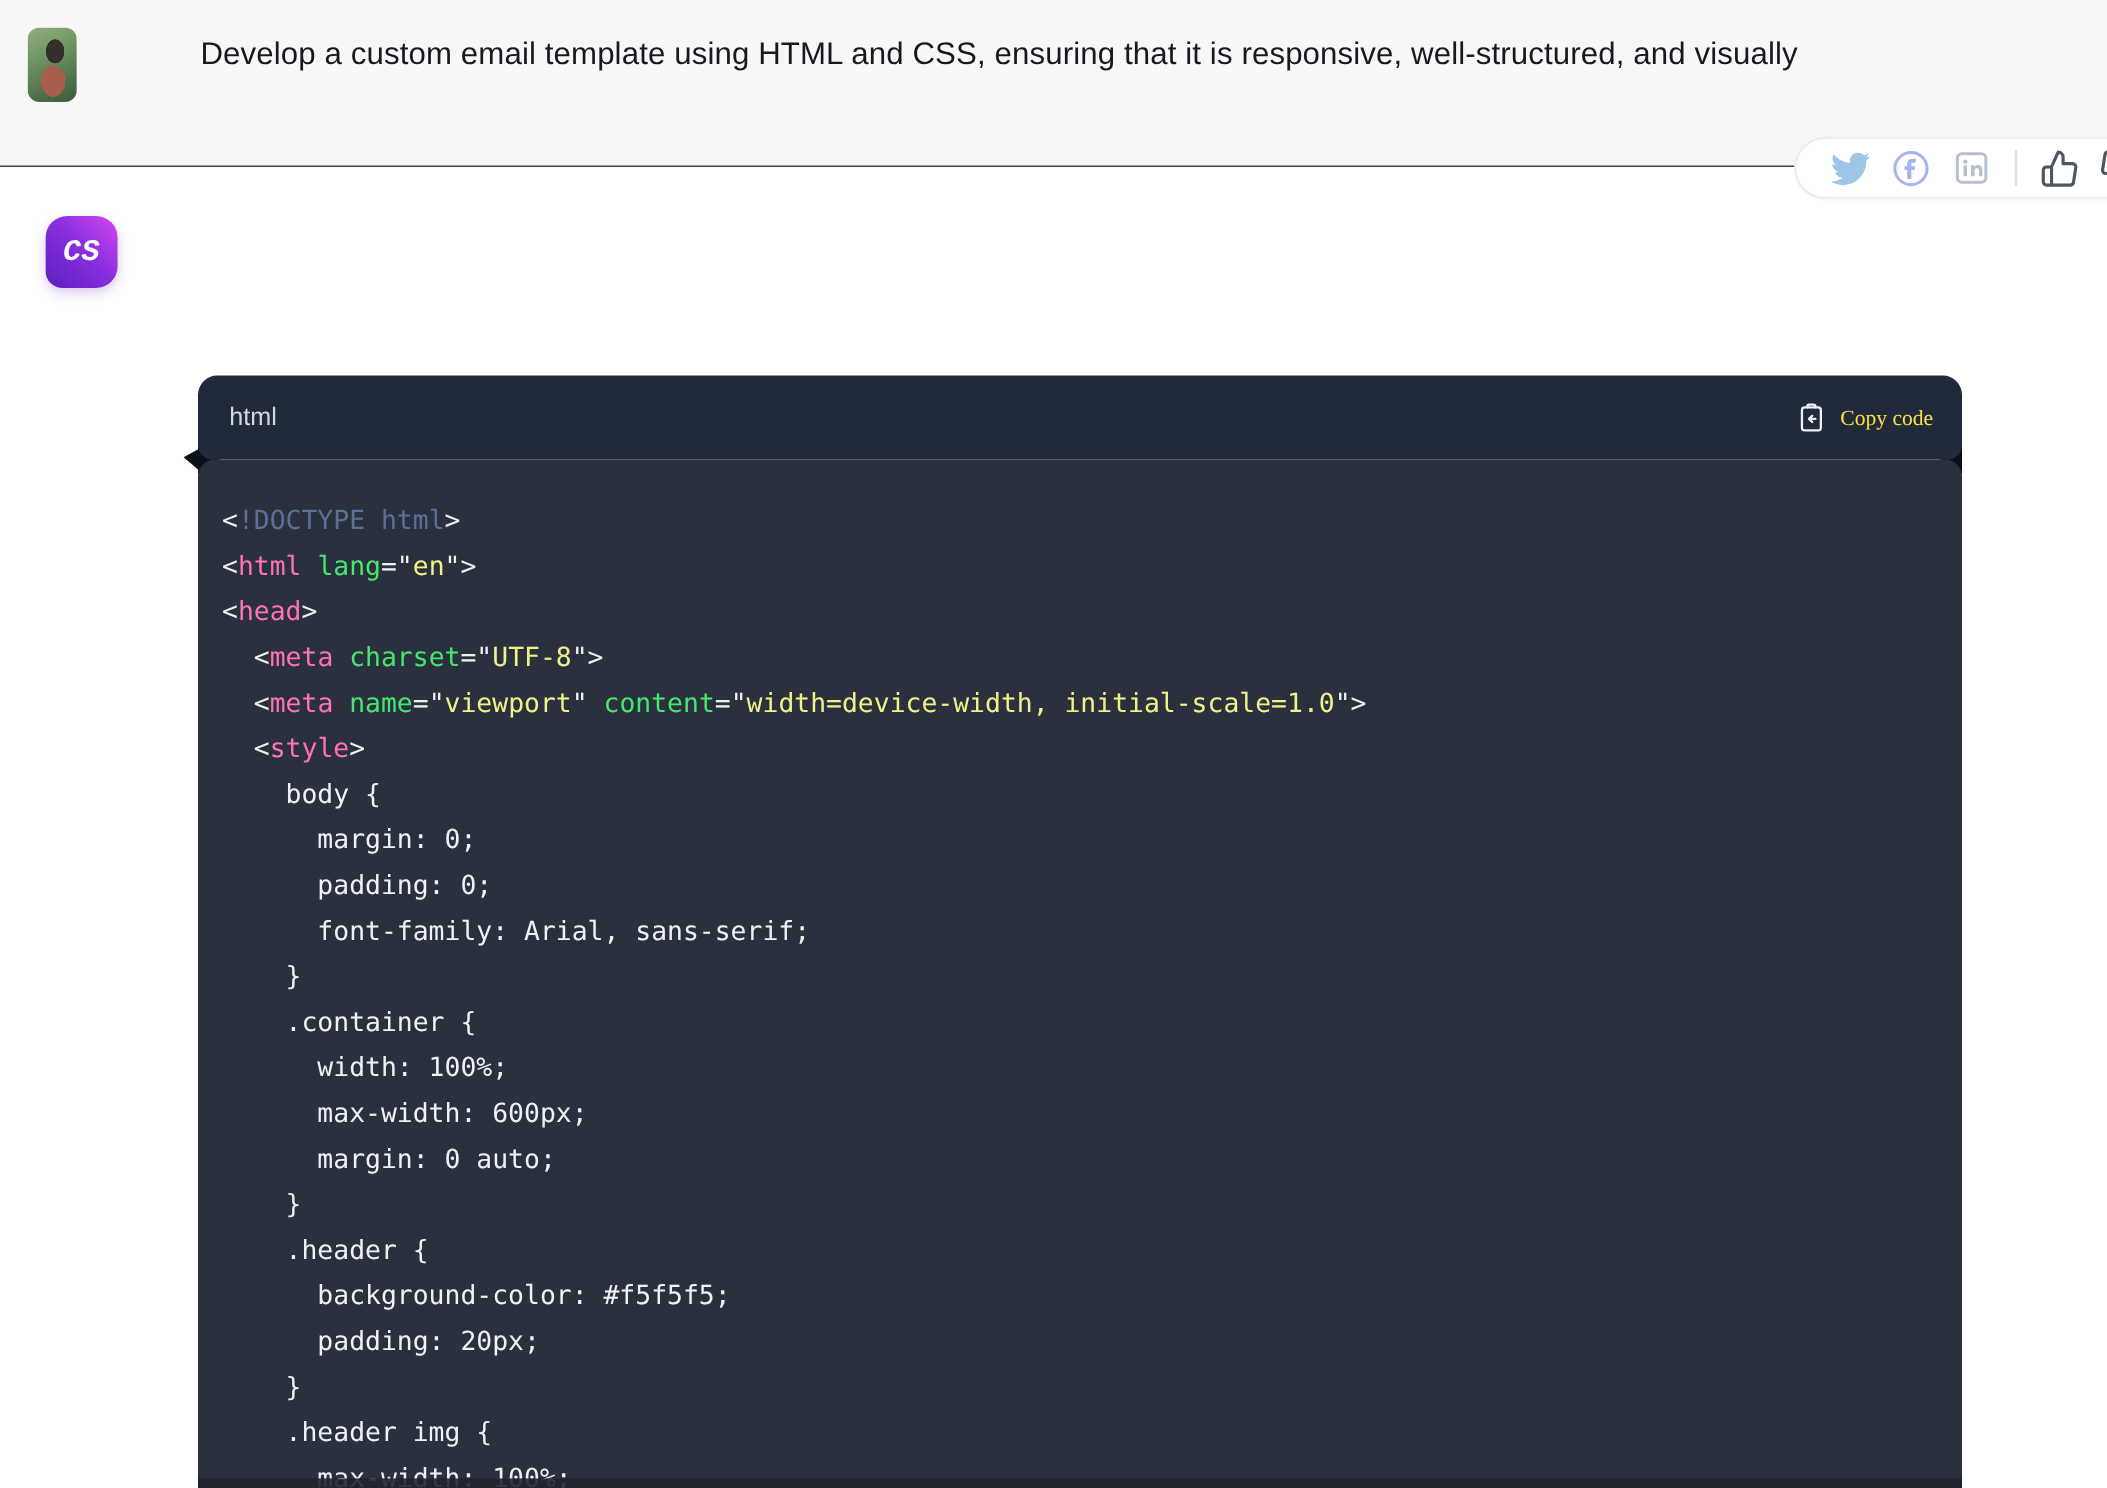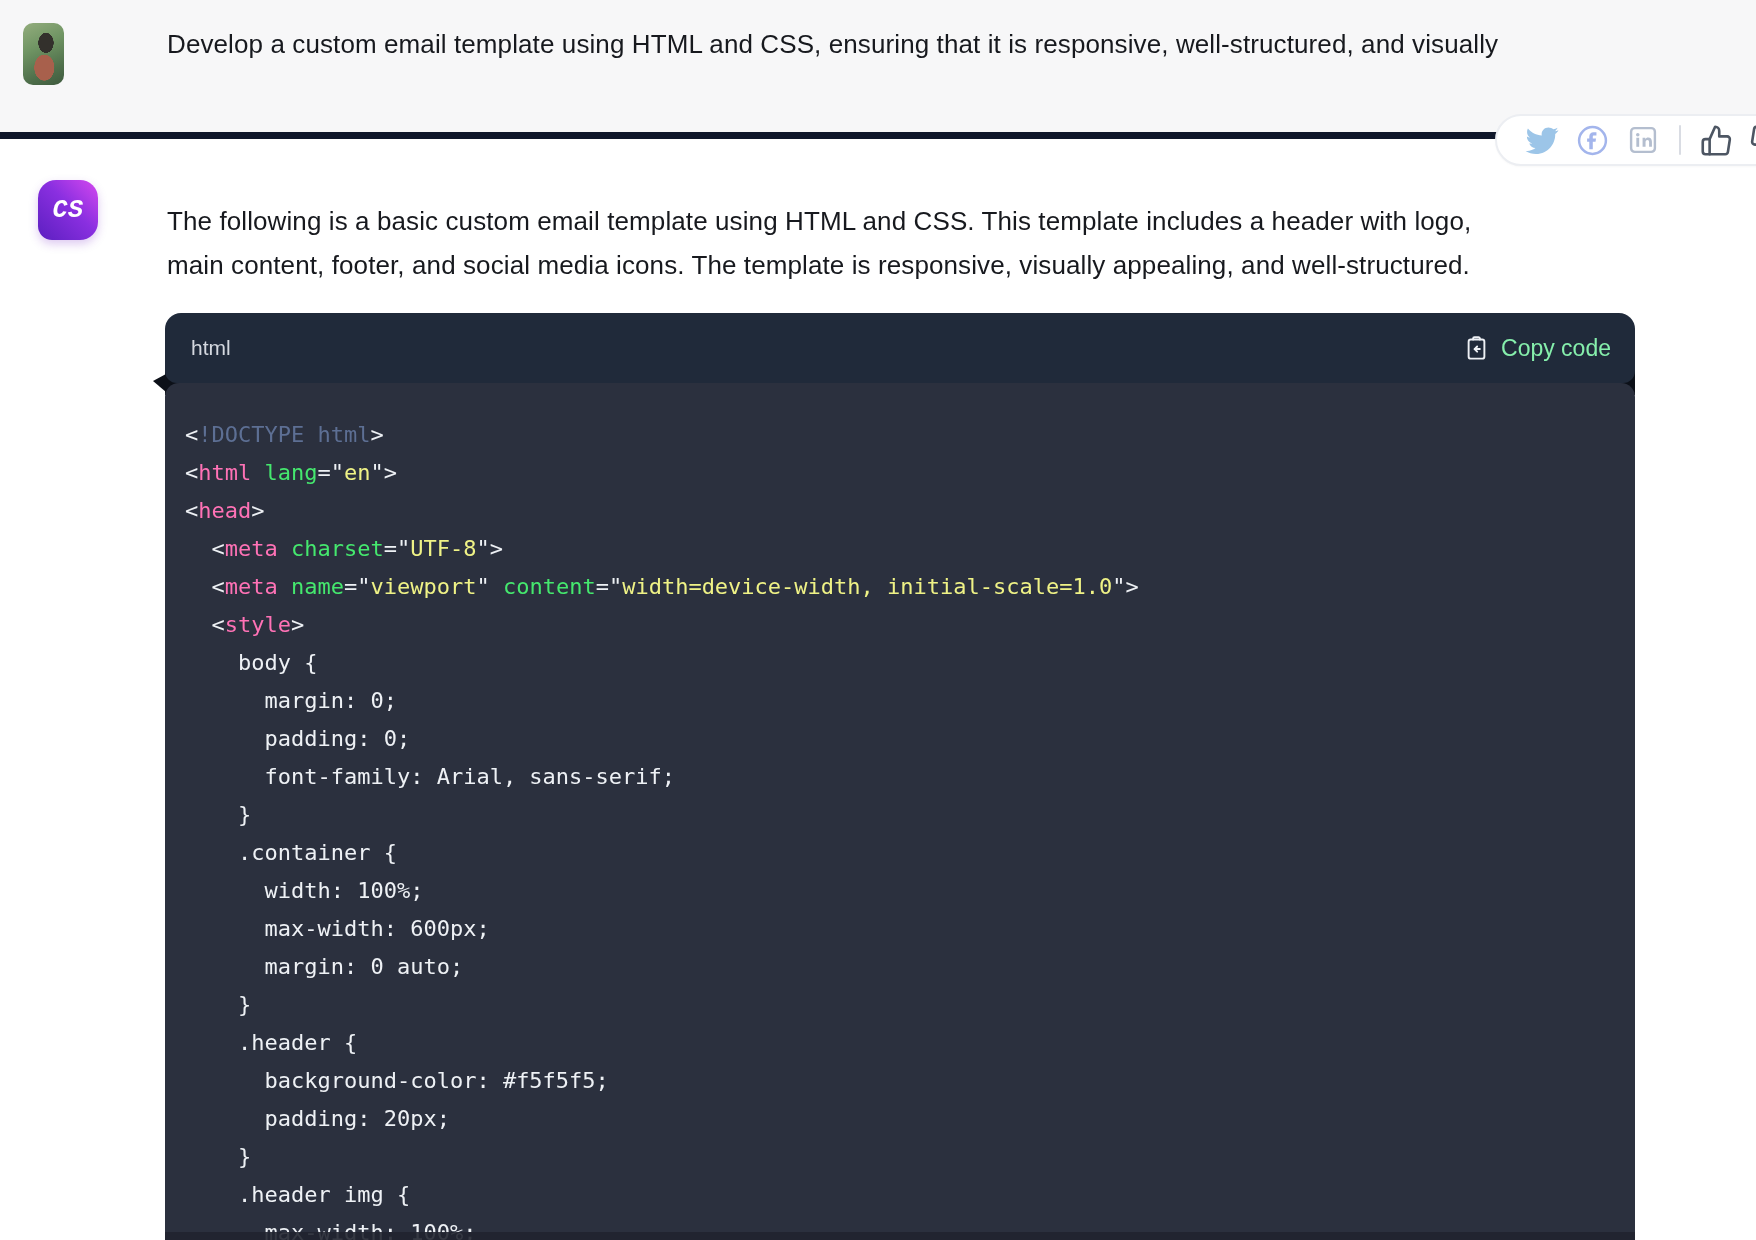--- a/index.html
+++ b/index.html
@@ -5,21 +5,21 @@
   * { margin:0; padding:0; box-sizing:border-box; }
   html,body { background:#ffffff; }
   .screen {
     position:relative; width:1756px; height:1240px; overflow:hidden;
     background:#ffffff; font-family:"Liberation Sans", sans-serif; color:#191b20;
   }
 
   
   .user-band {
     position:absolute; left:0; top:0; width:1756px; height:139px;
-    background:#f7f7f8; border-bottom:7px solid #0f172a;
+    background:#f7f7f8; border-bottom:1px solid #0f172a;
   }
   .user-avatar {
     position:absolute; left:23px; top:23px; width:41px; height:62px;
     border-radius:10px; overflow:hidden;
     background:
       radial-gradient(ellipse 13px 17px at 56% 32%, #33302c 58%, rgba(0,0,0,0) 60%),
       radial-gradient(ellipse 17px 22px at 52% 72%, #a8604c 58%, rgba(0,0,0,0) 60%),
       linear-gradient(155deg, #93ad7d 0%, #6f9463 38%, #4f6f4b 75%, #3e5a3e 100%);
   }
   .user-text {
@@ -71,21 +71,21 @@
     position:absolute; left:0; top:0; width:100%; height:70px;
     background:var(--code-header-bg,#202a3a);
     border-radius:16px 16px 12px 12px;
     display:flex; align-items:center; justify-content:space-between;
     padding:0 24px 0 26px; z-index:3;
   }
   .lang { font-size:21px; color:#d4d8df; }
   .copy-btn {
     display:flex; align-items:center; gap:11px;
     background:none; border:none; cursor:pointer;
-    font-family:Liberation Sans, sans-serif; font-size:23px; color:#86efac;
+    font-family:Liberation Serif, serif; font-size:18px; color:#fde047;
   }
   .code-body {
     position:absolute; left:0; top:70px; width:100%; height:857px;
     background:var(--code-body-bg,#2b303e);
     border-radius:14px 14px 0 0; overflow:hidden; z-index:2;
   }
   .code-pre {
     padding:33px 24px 0 20px;
     font-family:"DejaVu Sans Mono", monospace;
     font-size:22px; line-height:38px; white-space:pre; color:var(--plain,#eef1f5);
@@ -134,24 +134,20 @@
     </svg>
     <svg width="33" height="33" viewBox="0 0 24 24" fill="none" stroke="#4d5663" stroke-width="1.9" stroke-linejoin="round" stroke-linecap="round">
       <path d="M10 15v4a3 3 0 0 0 3 3l4-9V2H5.7a2 2 0 0 0-2 1.7l-1.4 9a2 2 0 0 0 2 2.3z"></path>
       <path d="M17 2h3a2 2 0 0 1 2 2v7a2 2 0 0 1-2 2h-3"></path>
     </svg>
   </div>
 
   <div class="cs-avatar">
     <span>CS</span>
   </div>
-  <div class="assistant-text">
-    <div>The following is a basic custom email template using HTML and CSS. This template includes a header with logo,</div>
-    <div>main content, footer, and social media icons. The template is responsive, visually appealing, and well-structured.</div>
-  </div>
 
   <div class="code-block">
     <div class="tail-left"></div>
     <div class="seam-dark seam-left"></div>
     <div class="seam-dark seam-right"></div>
 
     <div class="code-header">
       <span class="lang">html</span>
       <button class="copy-btn">
         <svg width="27" height="27" viewBox="0 0 24 24" fill="none" stroke="#eef1f5" stroke-width="1.7" stroke-linejoin="round" stroke-linecap="round">

